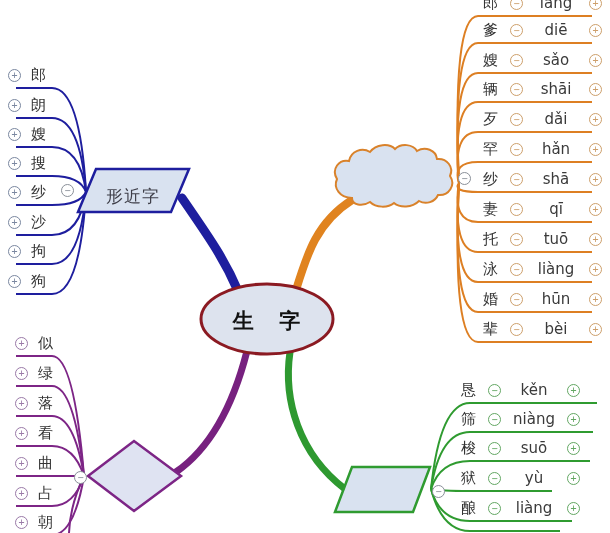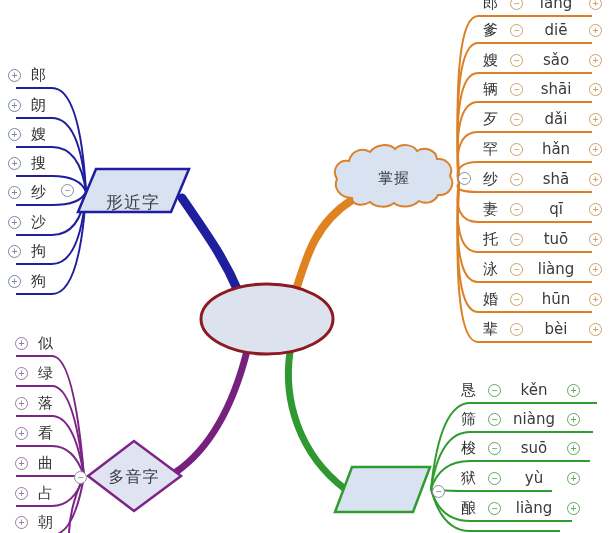--- a/index.html
+++ b/index.html
@@ -16,21 +16,21 @@
     display:flex;align-items:center;justify-content:center;
     font-size:10px;line-height:11px;background:#fff;
     font-family:"DejaVu Sans Mono","Liberation Mono",monospace;}
   .pinyin{min-width:42px;text-align:center;color:#3a3a3a;}
   .char{color:#333;}
   .junction{position:absolute;width:13px;height:13px;border-radius:50%;
     border:1px solid #8a9099;color:#8a9099;background:#fff;box-sizing:border-box;
     display:flex;align-items:center;justify-content:center;font-size:10px;line-height:11px;
     font-family:"DejaVu Sans Mono","Liberation Mono",monospace;}
   .node-label{position:absolute;text-align:center;color:#3e3e48;letter-spacing:1px;}
-  #label-xingjinzi{left:83px;top:191px;width:100px;font-size:17px;}
+  #label-xingjinzi{left:83px;top:185px;width:100px;font-size:17px;}
   #label-zhangwo{left:344px;top:169px;width:100px;font-size:15px;}
   #label-duoyinzi{left:84px;top:467px;width:100px;font-size:16px;}
   #label-rendu{left:332px;top:480px;width:100px;font-size:17px;word-spacing:8px;}
   #label-root{left:202px;top:307px;width:130px;font-size:21px;font-weight:bold;
     color:#111;word-spacing:16px;letter-spacing:1px;}
 </style>
 </head>
 <body>
 
 <div id="canvas">
@@ -86,22 +86,21 @@
              C 401 143 413 144 417 151 C 425 146 436 150 437 159
              C 447 158 454 167 450 176 C 456 185 449 196 438 195
              C 435 202 426 205 419 201 C 412 208 400 208 394 203
              C 388 208 376 208 370 202 C 362 207 352 205 352 198 Z" fill="#d9e2f0" stroke="#d9822b" stroke-width="2"></path>
     <polygon points="88,476 134,441 181,476 134,511" fill="#dfe3f2" stroke="#7d2586" stroke-width="2.5"></polygon>
     <polygon points="352,467 430,467 413,512 335,512" fill="#d9e2f0" stroke="#2f9b30" stroke-width="2.5"></polygon>
     <ellipse cx="267" cy="319" rx="66" ry="35" fill="#dde3ee" stroke="#8b1a22" stroke-width="3"></ellipse>
   </svg>
 
   <div class="node-label" id="label-xingjinzi">形近字</div>
-  <div class="node-label" id="label-zhangwo">掌握</div>
-  <div class="node-label" id="label-duoyinzi">多音字</div>
+  <div class="node-label" id="label-root">生 字</div>
 
   <div class="junction" style="left:61px;top:184px;">−</div>
   <div class="junction" style="left:458px;top:172px;">−</div>
   <div class="junction" style="left:74px;top:471px;">−</div>
   <div class="junction" style="left:432px;top:485px;">−</div>
 
 <div class="item-row row-left" style="left: 8px; top: 66px;">
       <span class="badge" style="border-color: rgb(122, 135, 160); color: rgb(122, 135, 160);">+</span>
       <span class="char">郎</span>
     </div>

